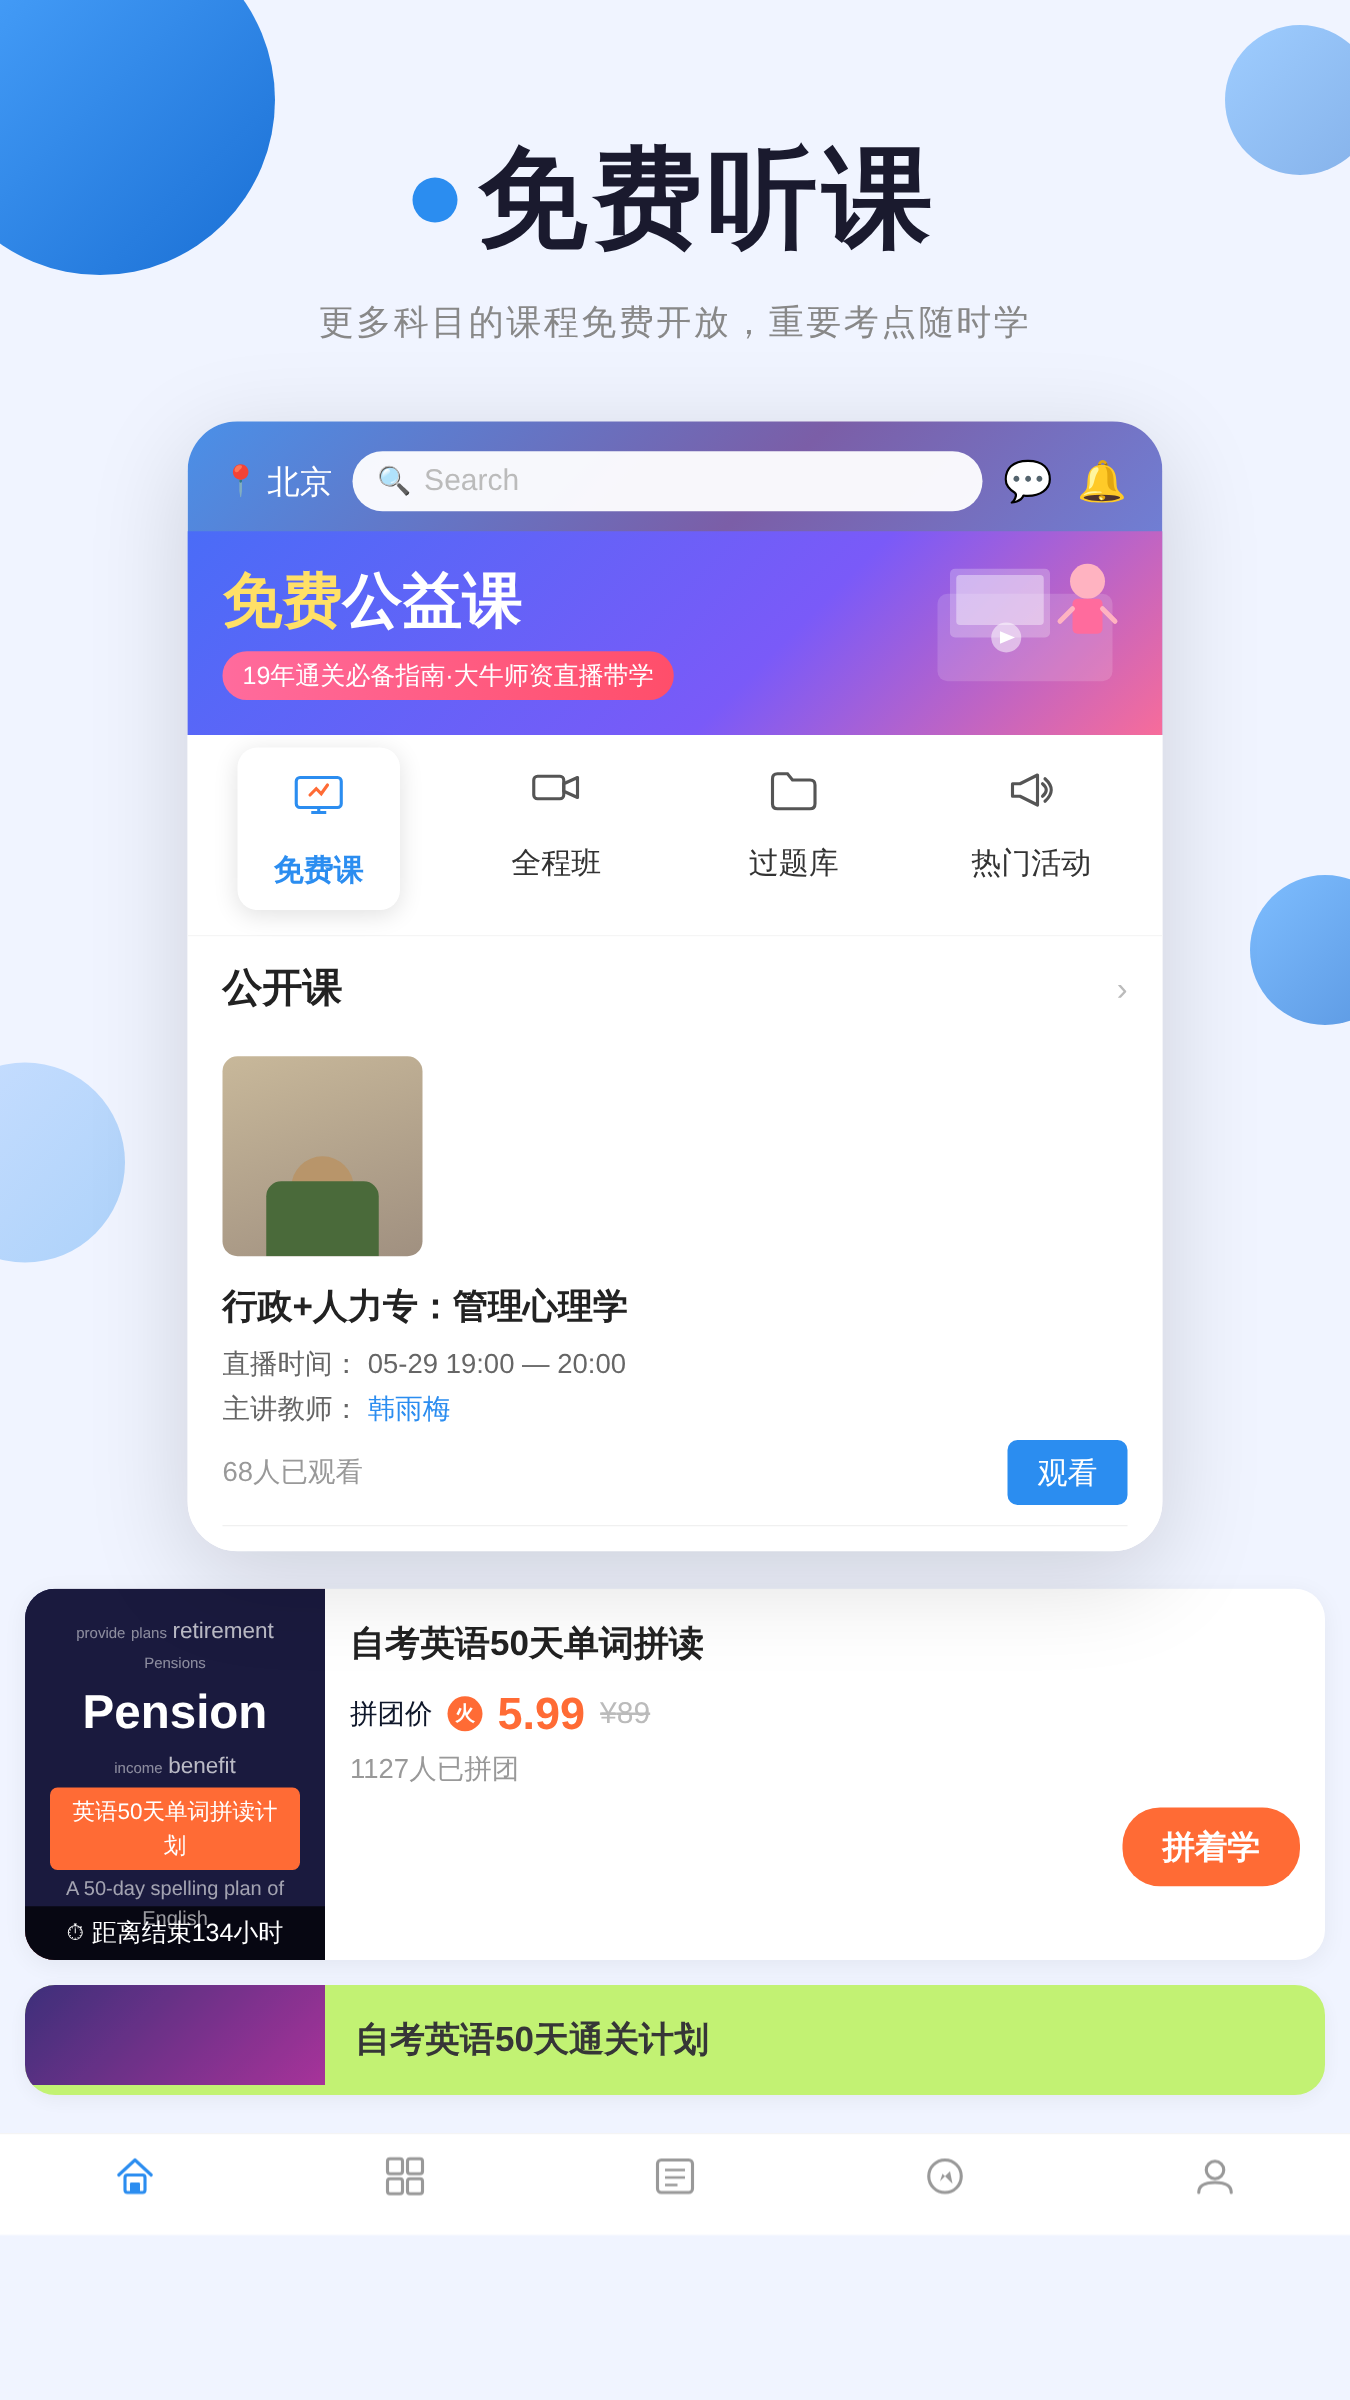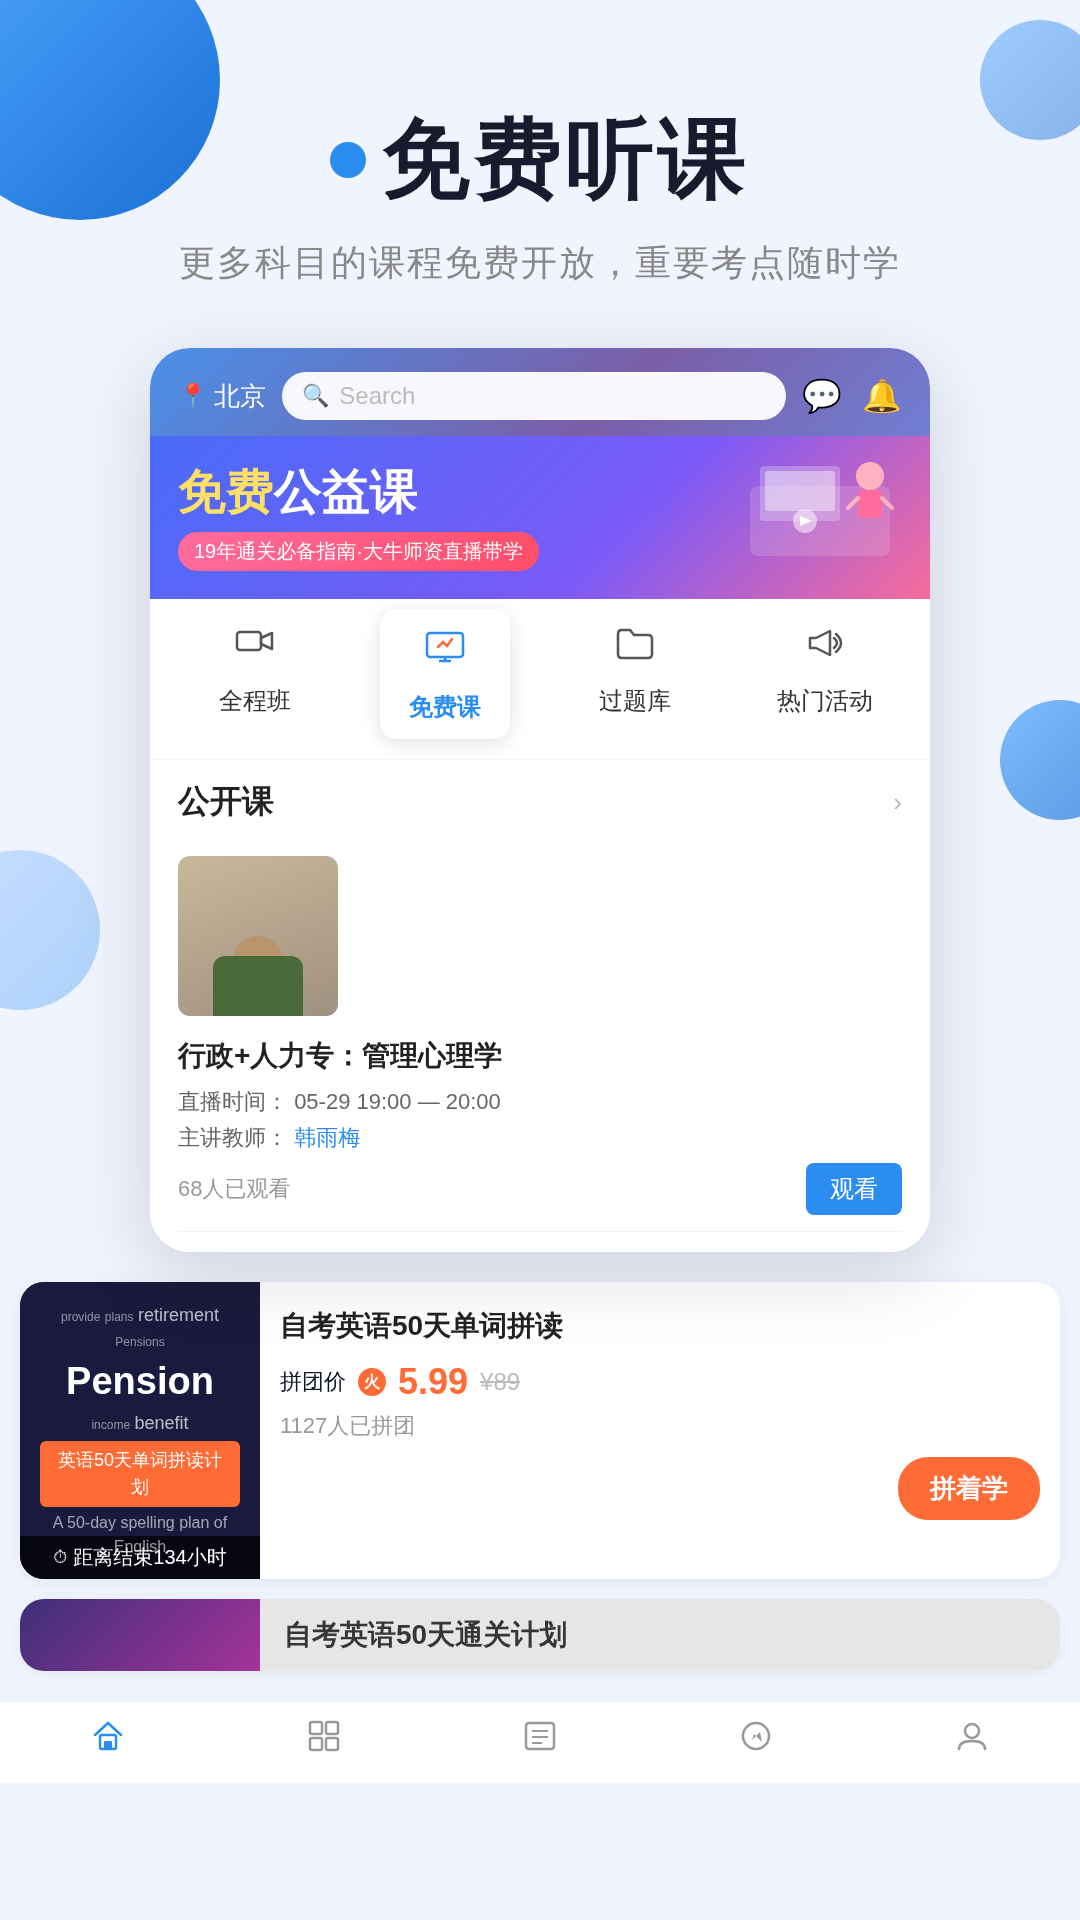--- a/index.html
+++ b/index.html
@@ -77,21 +77,21 @@
     .hero-title {
       display: inline-flex;
       align-items: center;
       justify-content: center;
       font-size: 88px;
       font-weight: 900;
       color: #1a1a2e;
       letter-spacing: 4px;
     }
     .hero-subtitle {
-      font-size: 36px;
+      font-size: 28px;
       color: #888;
       margin-top: 20px;
       letter-spacing: 2px;
     }
 
     
     .phone-container {
       position: relative;
       z-index: 2;
       margin: 60px auto 0;
@@ -562,44 +562,44 @@
           <line x1="152" y1="52" x2="162" y2="62" stroke="#ffb3c1" stroke-width="4" stroke-linecap="round"></line>
 
           <circle cx="75" cy="75" r="12" fill="rgba(255,255,255,0.5)"></circle>
           <polygon points="70,70 70,80 82,75" fill="#fff"></polygon>
         </svg>
       </div>
     </div>
   </div>
 
   <div class="category-menu">
-    <div class="category-item">
-      <div class="cat-icon-wrap">
-        <span class="cat-icon">
-          <svg width="42" height="42" viewBox="0 0 42 42" fill="none" xmlns="http://www.w3.org/2000/svg">
-            <rect x="3" y="10" width="24" height="18" rx="3" stroke="#555" stroke-width="2.5" fill="none"></rect>
-            <polygon points="27,16 38,11 38,27 27,22" stroke="#555" stroke-width="2.5" fill="none" stroke-linejoin="round"></polygon>
-          </svg>
-        </span>
-      </div>
-      <span class="cat-label">全程班</span>
-    </div>
-
     <div class="category-item active">
       <div class="cat-icon-wrap">
         <span class="cat-icon active">
           <svg width="42" height="42" viewBox="0 0 42 42" fill="none" xmlns="http://www.w3.org/2000/svg">
             <rect x="3" y="5" width="36" height="24" rx="3" stroke="#2b8df0" stroke-width="2.5" fill="none"></rect>
             <line x1="15" y1="33" x2="27" y2="33" stroke="#2b8df0" stroke-width="2.5"></line>
             <line x1="21" y1="29" x2="21" y2="33" stroke="#2b8df0" stroke-width="2.5"></line>
             <polyline points="14,19 19,14 23,18 28,11" stroke="#ff6b35" stroke-width="2.5" fill="none" stroke-linecap="round"></polyline>
           </svg>
         </span>
       </div>
       <span class="cat-label active">免费课</span>
+    </div>
+
+    <div class="category-item">
+      <div class="cat-icon-wrap">
+        <span class="cat-icon">
+          <svg width="42" height="42" viewBox="0 0 42 42" fill="none" xmlns="http://www.w3.org/2000/svg">
+            <rect x="3" y="10" width="24" height="18" rx="3" stroke="#555" stroke-width="2.5" fill="none"></rect>
+            <polygon points="27,16 38,11 38,27 27,22" stroke="#555" stroke-width="2.5" fill="none" stroke-linejoin="round"></polygon>
+          </svg>
+        </span>
+      </div>
+      <span class="cat-label">全程班</span>
     </div>
 
     <div class="category-item">
       <div class="cat-icon-wrap">
         <span class="cat-icon">
           <svg width="42" height="42" viewBox="0 0 42 42" fill="none" xmlns="http://www.w3.org/2000/svg">
             <path d="M4 12 Q4 8 8 8 L16 8 L20 13 L34 13 Q38 13 38 17 L38 32 Q38 36 34 36 L8 36 Q4 36 4 32 Z" stroke="#555" stroke-width="2.5" fill="none"></path>
           </svg>
         </span>
       </div>
@@ -682,21 +682,21 @@
         <span class="price-original">¥<span>89</span></span>
       </div>
       <div class="group-count">1127人已拼团</div>
       <div class="product-footer">
         <div></div>
         <div class="group-buy-btn">拼着学</div>
       </div>
     </div>
   </div>
 
-  <div class="product-card-partial" style="height:72px; background:#e5e5e5; border-radius:24px; overflow:hidden;">
+  <div class="product-card-partial" style="height:88px; background:#bef264; border-radius:24px; overflow:hidden;">
     <div style="width:240px; background:linear-gradient(135deg,#2a1a6c,#a01f8f); flex-shrink:0; height:80px;"></div>
     <div style="flex:1; padding:20px 24px; display:flex; align-items:center;">
       <span style="font-size:28px; font-weight:700; color:#222;">自考英语50天通关计划</span>
     </div>
   </div>
 
 </div>
 
 <div class="bottom-nav">
   <div class="nav-item">

